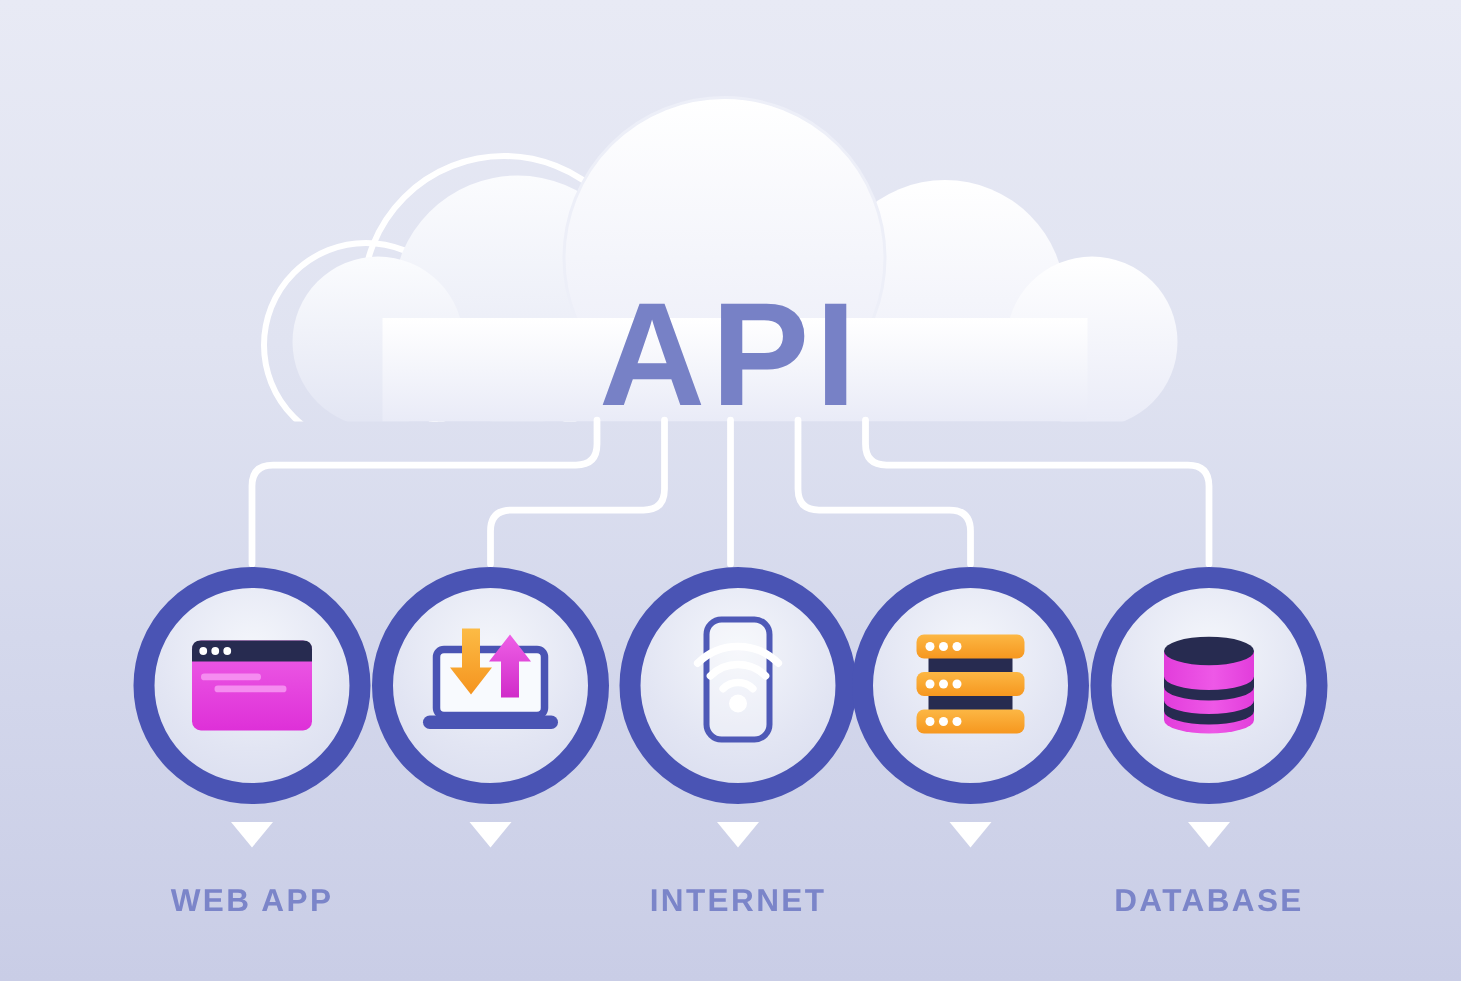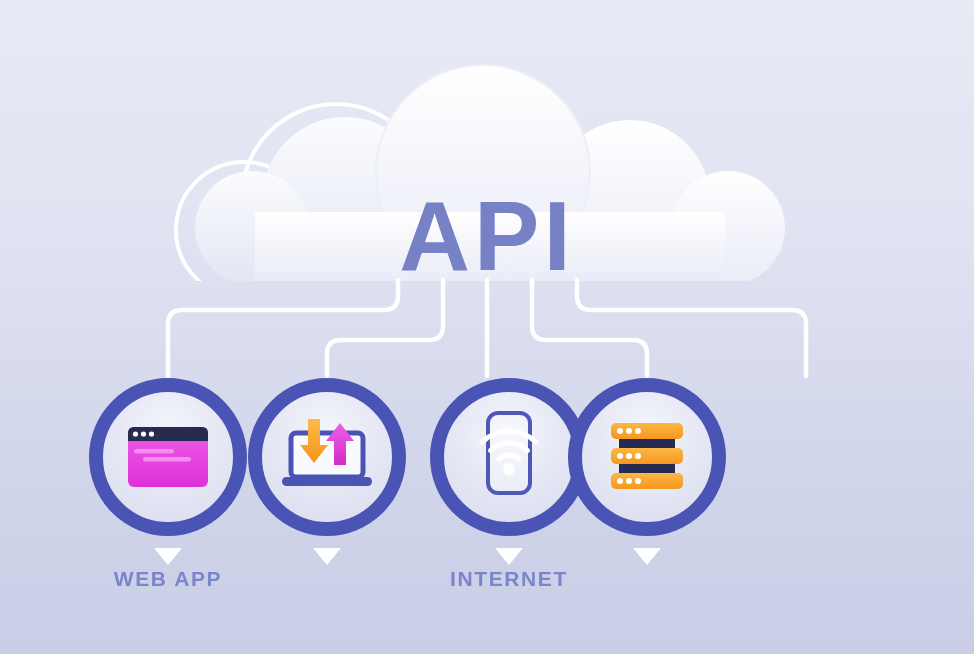--- a/index.html
+++ b/index.html
@@ -21,21 +21,21 @@
     background:radial-gradient(circle at 50% 32%,#f4f6fb 0%,#e2e5f3 60%,#d8dcee 100%);
     display:flex;align-items:center;justify-content:center;
   }
   .icon{display:block;}
   .pointer{
     margin-top:12px;width:0;height:0;
     border-left:14px solid transparent;border-right:14px solid transparent;
     border-top:17px solid #ffffff;
   }
   .label{
-    margin-top:2px;font-size:21px;font-weight:700;letter-spacing:1.6px;
+    margin-top:24px;font-size:21px;font-weight:700;letter-spacing:1.6px;
     color:#7b85c9;white-space:nowrap;
   }
 </style>
 </head>
 <body>
 
 <div class="stage">
 
   <svg class="layer" width="974" height="654" viewBox="0 0 974 654">
     <defs>
@@ -113,21 +113,21 @@
         </defs>
         <rect x="14" y="26" width="72" height="44" rx="5" fill="#f8fafe" stroke="#4a54b4" stroke-width="5"></rect>
         <rect x="5" y="70" width="90" height="9" rx="4.5" fill="#4a54b4"></rect>
         <polygon points="31,12 43,12 43,38 51,38 37,56 23,38 31,38" fill="url(#orangeG1)"></polygon>
         <polygon points="63,16 77,34 69,34 69,58 57,58 57,34 49,34" fill="url(#pinkG2)"></polygon>
       </svg>
     </div>
     <div class="pointer"></div>
   </div>
 
-  <div class="node" style="left:509px">
+  <div class="node" style="left:492px">
     <div class="ring">
       <svg class="icon" width="100" height="100" viewBox="0 0 100 100">
         <rect x="29" y="6" width="42" height="80" rx="10" fill="rgba(255,255,255,0.25)" stroke="#4e59b7" stroke-width="4"></rect>
         <g fill="none" stroke="#ffffff" stroke-width="5" stroke-linecap="round">
           <path d="M 40.1 52.1 A 14 14 0 0 1 59.9 52.1"></path>
           <path d="M 31.6 43.6 A 26 26 0 0 1 68.4 43.6"></path>
           <path d="M 23.1 35.1 A 38 38 0 0 1 76.9 35.1"></path>
         </g>
         <circle cx="50" cy="62" r="6" fill="#ffffff"></circle>
       </svg>
@@ -159,14 +159,33 @@
             <circle cx="41" cy="49" r="3"></circle>
           <circle cx="23" cy="74" r="3"></circle>
             <circle cx="32" cy="74" r="3"></circle>
             <circle cx="41" cy="74" r="3"></circle>
         </g>
       </svg>
     </div>
     <div class="pointer"></div>
   </div>
 
+  <div class="node" style="left:806px">
+    <div class="ring">
+      <svg class="icon" width="100" height="100" viewBox="0 0 100 100">
+        <defs>
+          <linearGradient id="pinkG3" x1="0" y1="0" x2="1" y2="0">
+            <stop offset="0" stop-color="#e23ddb"></stop>
+              <stop offset="0.55" stop-color="#ee58e7"></stop>
+              <stop offset="1" stop-color="#e23ddb"></stop>
+          </linearGradient>
+        </defs>
+        <path d="M 20 27 L 20 73 A 30 9 0 0 0 80 73 L 80 27 Z" fill="url(#pinkG3)"></path>
+        <ellipse cx="50" cy="27" rx="30" ry="9.5" fill="#272b50"></ellipse>
+        <path d="M 20 44 A 30 9 0 0 0 80 44 L 80 51 A 30 9 0 0 1 20 51 Z" fill="#272b50"></path>
+        <path d="M 20 60 A 30 9 0 0 0 80 60 L 80 67 A 30 9 0 0 1 20 67 Z" fill="#272b50"></path>
+      </svg>
+    </div>
+    <div class="pointer"></div>
+    <div class="label">DATABASE</div>
+  </div>
 
 </div>
 
 </body></html>

